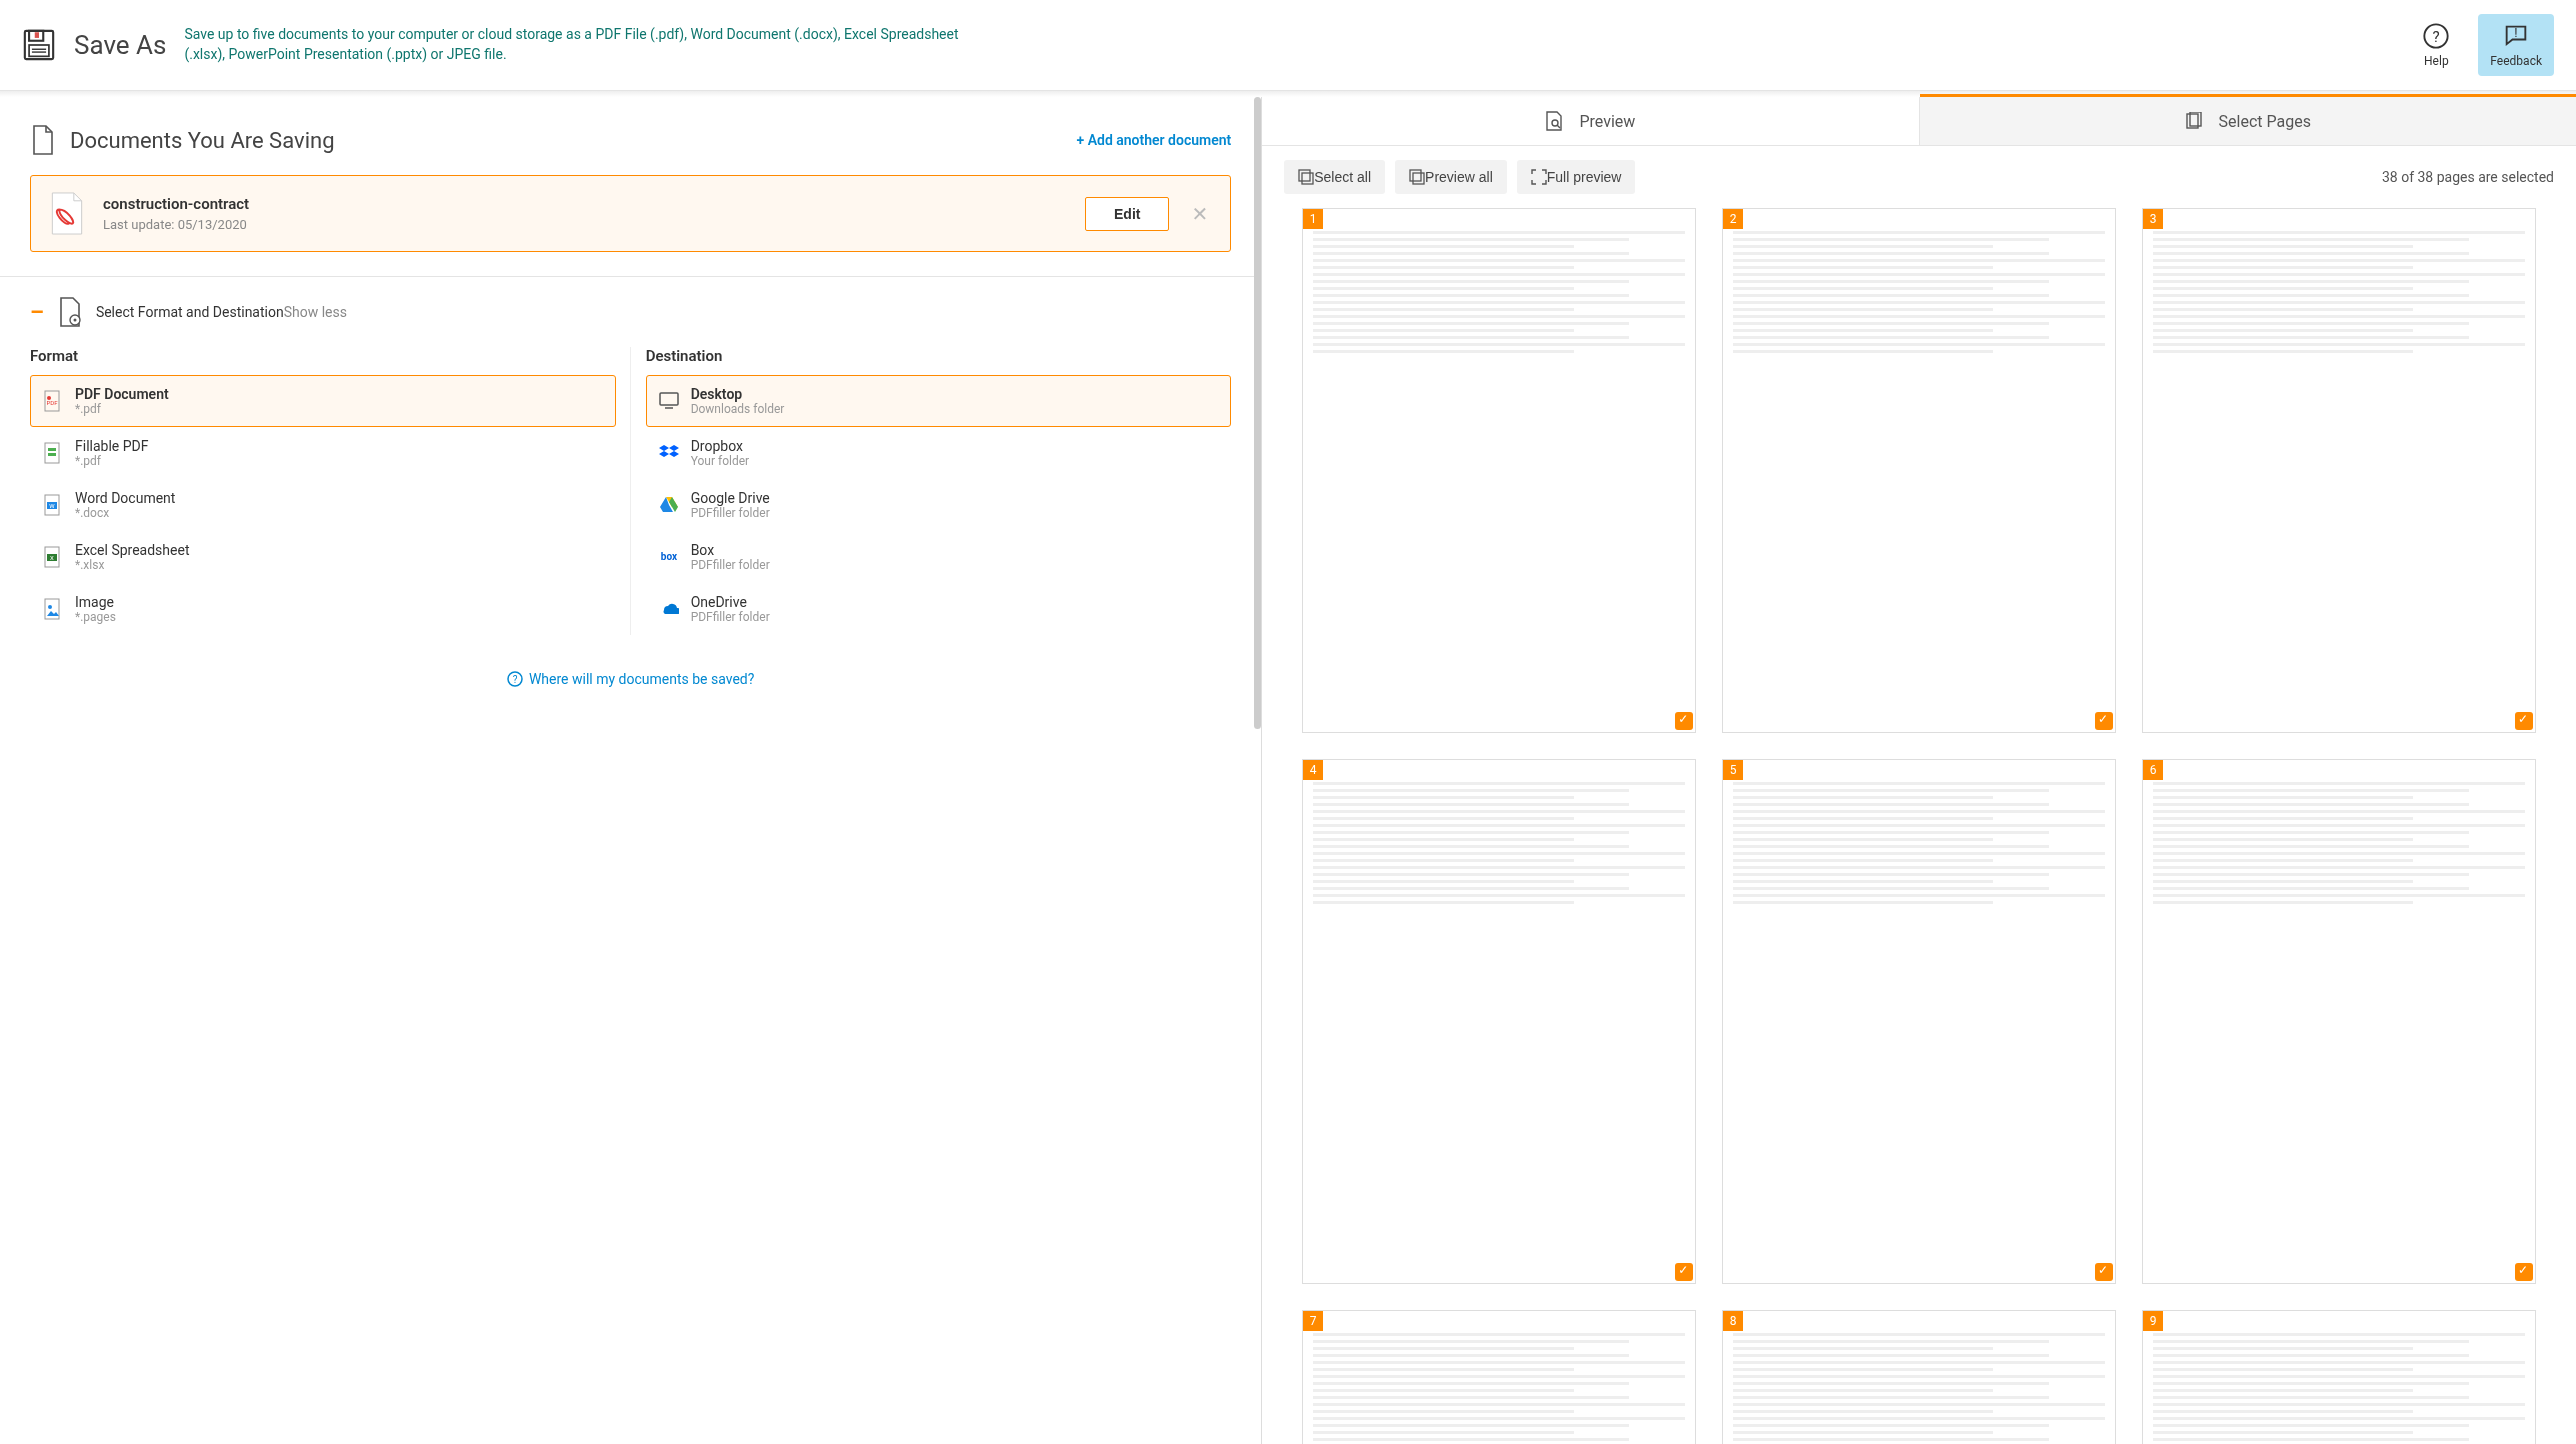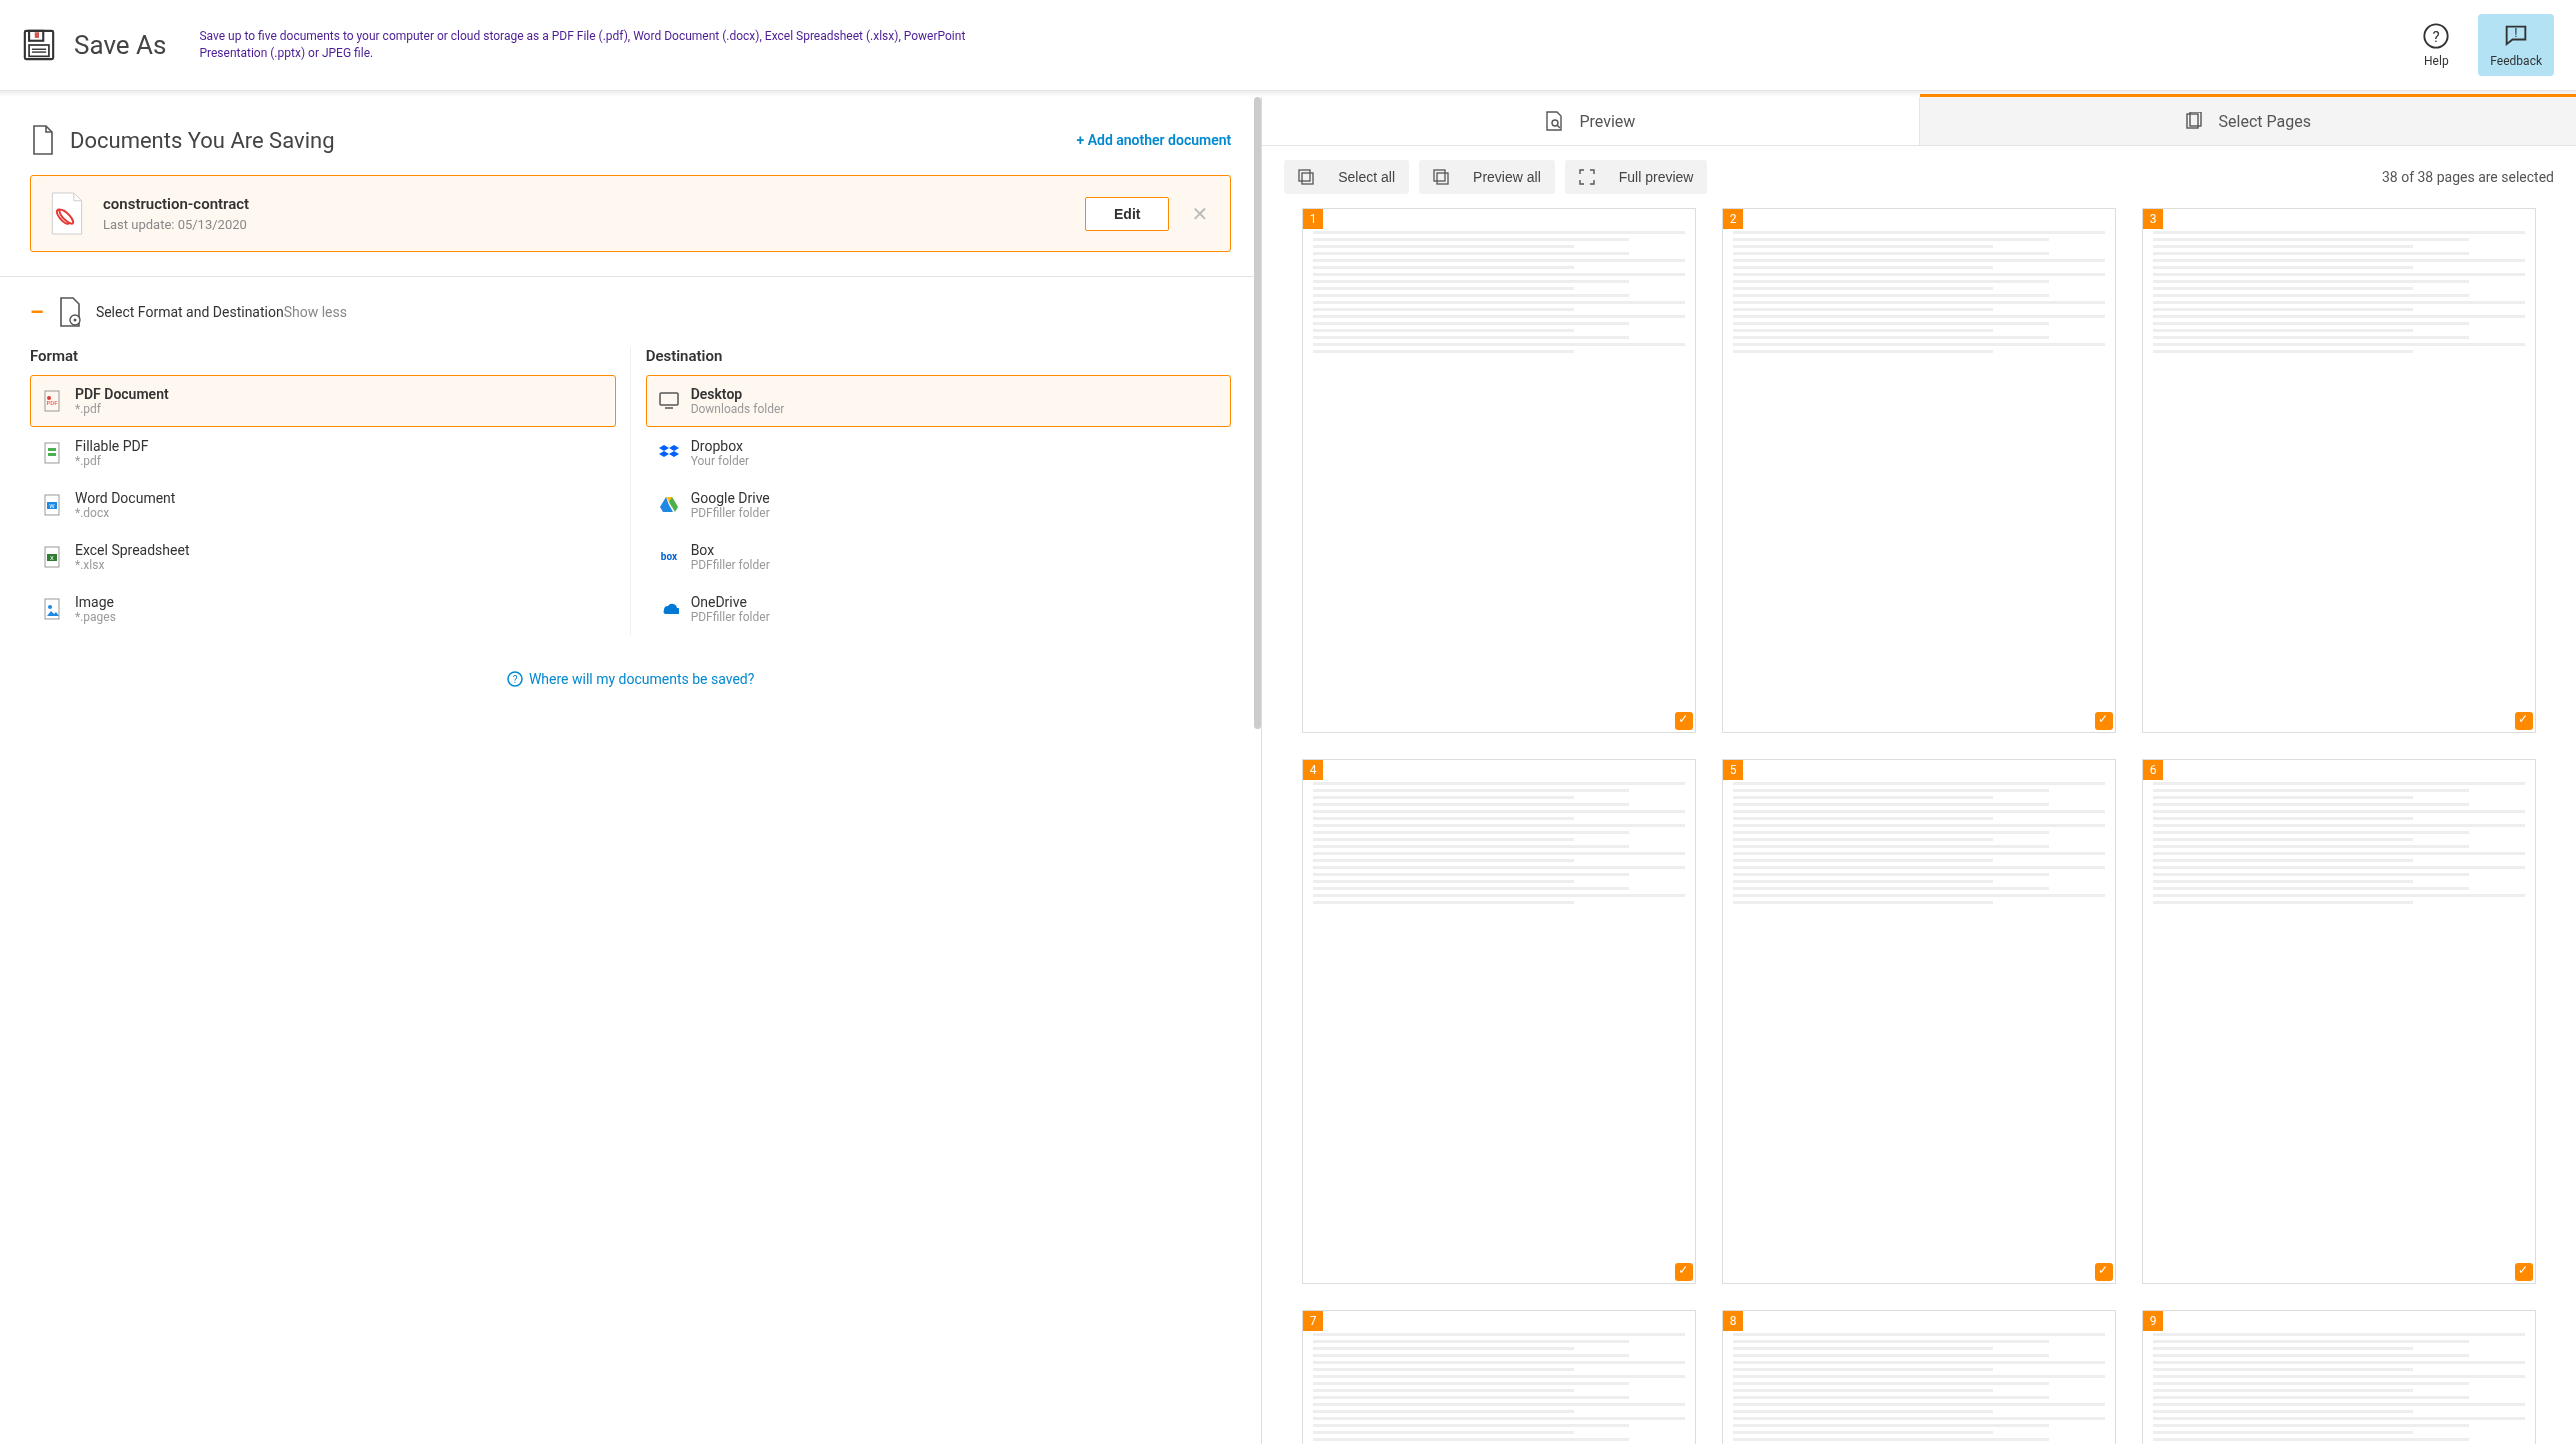--- a/index.html
+++ b/index.html
@@ -1,20 +1,20 @@
 <!DOCTYPE html>
 <html><head>
 <meta charset="utf-8">
 <style>
 * { box-sizing: border-box; margin: 0; padding: 0; }
 body { font-family: -apple-system, BlinkMacSystemFont, "Segoe UI", Roboto, Arial, sans-serif; background: #fff; color: #333; font-size: 14px; }
 .header { display: flex; align-items: center; padding: 14px 22px; border-bottom: 1px solid #e4e4e4; gap: 18px; }
 .header-icon { width: 34px; height: 34px; }
 .header-title { font-size: 26px; color: #444; font-weight: 400; }
-.header-desc { font-size: 12px; color: #4c1d95; line-height: 1.4; flex: 0 1 810px; margin-left: 15px; }
+.header-desc { font-size: 14px; color: #0f766e; line-height: 1.4; flex: 0 1 810px; }
 .header-spacer { flex: 1; }
 .header-action { display: flex; flex-direction: column; align-items: center; gap: 4px; padding: 6px 10px; cursor: pointer; }
 .header-action.feedback { background: #b3e2f5; border-radius: 4px; padding: 8px 12px; }
 .header-action .hicon { width: 28px; height: 28px; }
 .header-action .hlabel { font-size: 12px; color: #333; }
 .shadow-bar { height: 6px; background: linear-gradient(#eee,#fff); }
 
 .main { display: flex; }
 .left-panel { width: 49%; border-right: 1px solid #ddd; position: relative; padding-bottom: 69px; }
 .right-panel { width: 51%; }
@@ -54,21 +54,21 @@
 .where-link-row { text-align: center; padding: 12px 0 6px 0; }
 .where-link { color: #0288d1; font-size: 14px; cursor: pointer; display: inline-flex; align-items: center; gap: 6px; }
 
 .tabs { display: flex; border-bottom: 1px solid #e4e4e4; }
 .tab { flex: 1; text-align: center; padding: 14px 0; font-size: 16px; color: #555; display: flex; align-items: center; justify-content: center; gap: 16px; cursor: pointer; position: relative; }
 .tab.active { background: #fff; }
 .tab.inactive { background: #f4f4f4; border-left: 1px solid #e4e4e4; }
 .tab-accent { position: absolute; top: -3px; left: 0; right: 0; height: 3px; background: #ff8a00; }
 
 .toolbar-row { display: flex; align-items: center; padding: 14px 22px; gap: 10px; }
-.tbtn { background: #f2f2f2; border: none; padding: 9px 14px; font-size: 14px; color: #444; border-radius: 3px; cursor: pointer; display: inline-flex; align-items: center; gap: 24px; }
+.tbtn { background: #f2f2f2; border: none; padding: 9px 14px; font-size: 14px; color: #444; border-radius: 3px; cursor: pointer; display: inline-flex; align-items: center; gap: 0; }
 .toolbar-spacer { flex: 1; }
 .sel-count { font-size: 14px; color: #555; }
 
 .thumb-grid { display: grid; grid-template-columns: repeat(3, 1fr); gap: 26px; padding: 0 40px 24px 40px; }
 .thumb { position: relative; aspect-ratio: 3/4; background: #fff; border: 1px solid #ddd; overflow:hidden; }
 .thumb-num { position: absolute; left: 0; top: 0; width: 20px; height: 20px; background: #ff8a00; color: #fff; font-size: 12px; display: flex; align-items: center; justify-content: center; }
 .thumb-check { position: absolute; right: 2px; bottom: 2px; width: 18px; height: 18px; background: #ff8a00; border-radius: 3px; }
 .thumb-check::after { content: "✓"; color: #fff; font-size: 12px; position: absolute; left: 3px; top: 0; }
 .thumb-lines { position:absolute; top:22px; left:10px; right:10px; bottom:10px; display:flex; flex-direction:column; gap:4px;}
 .thumb-lines div { height:3px; background:#eee; }

